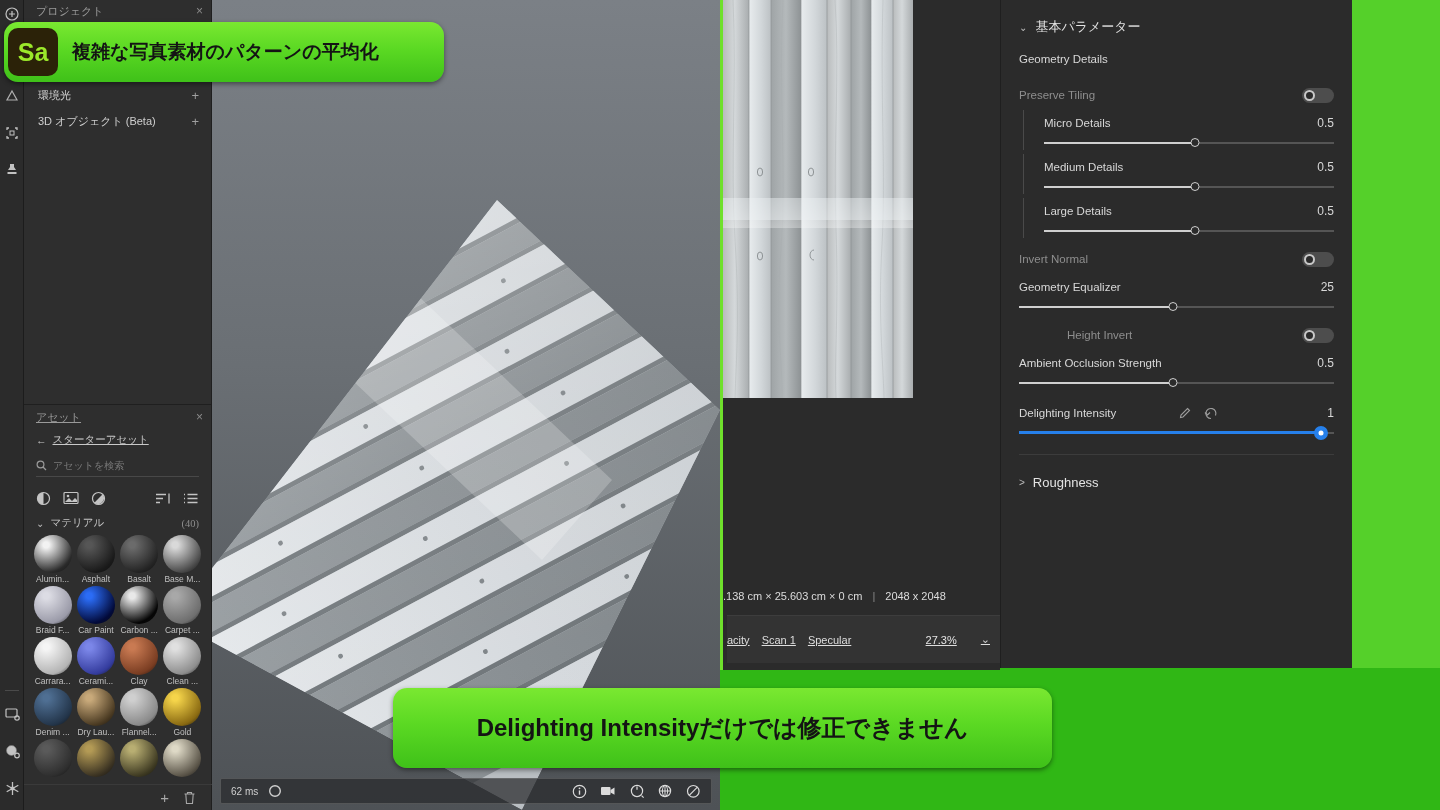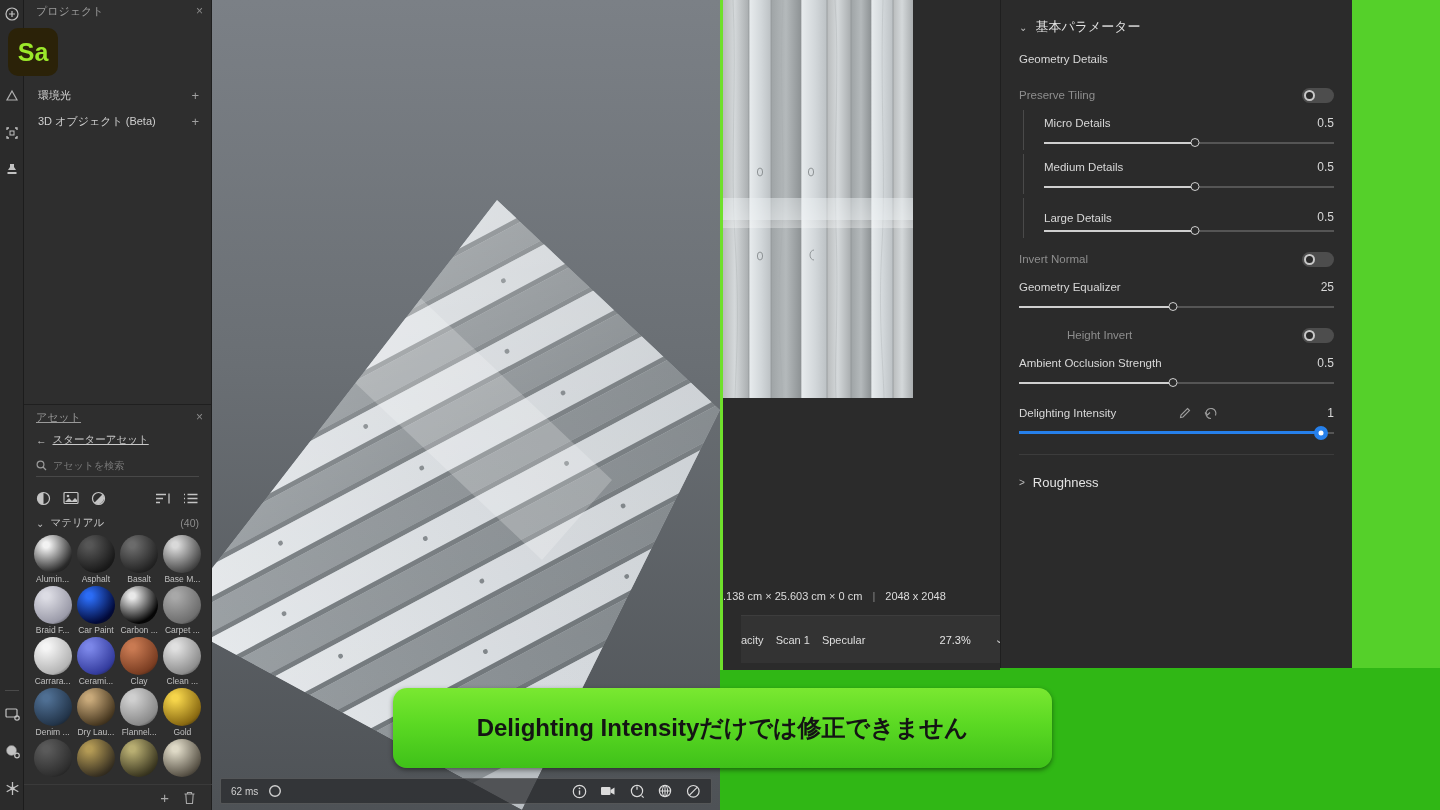--- a/index.html
+++ b/index.html
@@ -100,21 +100,21 @@
   .tool-row {
     height: 30px; margin-top: 6px;
     display: flex; align-items: center; gap: 12px;
     padding: 0 12px;
   }
   .tool-row .sp { flex: 1; }
   .section-row {
     height: 20px; display: flex; align-items: center;
     padding: 0 12px; font-size: 10.5px; color: #c4c4c4;
   }
-  .section-row .cnt { margin-left: auto; color: #8d8d8d; }
+  .section-row .cnt { margin-left: auto; color: #8d8d8d; font-family: Liberation Serif, serif; }
   .mat-grid {
     display: grid; grid-template-columns: repeat(4, 1fr);
     gap: 2px 2px; padding: 2px 8px 0;
   }
   .mat-cell { text-align: center; }
   .mat-ball {
     width: 38px; height: 38px; border-radius: 50%;
     margin: 0 auto 1px;
   }
   .mat-label {
@@ -165,26 +165,27 @@
     overflow: hidden; background: #c3c6c6;
   }
   .dim-bar {
     position: absolute; left: 0; top: 580px; width: 277px; height: 32px;
     display: flex; align-items: center;
     font-size: 11px; color: #dcdcdc;
     white-space: nowrap;
   }
   .dim-bar .sep { color: #888; margin: 0 10px; }
   .layer-bar {
-    position: absolute; left: 18px; top: 615px; width: 277px; height: 48px;
+    position: absolute; left: 4px; top: 615px; width: 277px; height: 48px;
     background: #333333;
     display: flex; align-items: center;
     font-size: 11px; color: #dedede;
     gap: 12px;
     border-top: 1px solid #3d3d3d;
+    text-decoration: underline;
   }
   .layer-bar .pct { margin-left: auto; margin-right: 12px; color: #e4e4e4; }
   .layer-bar .chev { margin-right: 14px; color: #cfcfcf; }
 
   
   .props {
     position: absolute; left: 1000px; top: 0; width: 352px; height: 668px;
     background: #2b2b2b;
     border-left: 1px solid #1f1f1f;
     overflow: hidden;
@@ -727,21 +728,21 @@
               <span>Medium Details</span>
               <span class="val">0.5</span>
             </div>
             <div class="slider">
               <div class="trk"></div>
               <div class="fill" style="width:52%"></div>
               <div class="knob" style="left:52%"></div>
             </div>
           </div>
           <div style="padding-left: 20px; border-left: 1px solid rgb(74, 74, 74); margin-left: 4px;">
-            <div class="prop-row" style="height: 26px; align-items: flex-end;">
+            <div class="prop-row" style="height: 26px;">
               <span>Large Details</span>
               <span class="val">0.5</span>
             </div>
             <div class="slider">
               <div class="trk"></div>
               <div class="fill" style="width:52%"></div>
               <div class="knob" style="left:52%"></div>
             </div>
           </div>
           <div class="prop-row dim" style="margin-top: 6px;">
@@ -798,20 +799,23 @@
       <div class="divider-h"></div>
       <div class="group-head">
         <span class="chev-d">&gt;</span>
         <span>Roughness</span>
       </div>
     </div>
   </div>
 
   <div class="chroma-bottom2"></div>
 
+  <div class="cap cap-top">
+    <span>複雑な写真素材のパターンの平均化</span>
+  </div>
   <div class="cap-logo">
     <span>Sa</span>
   </div>
 
   <div class="cap cap-bottom">
     <span class="nowrap">Delighting Intensityだけでは修正できません</span>
   </div>
 
 </div>
 

